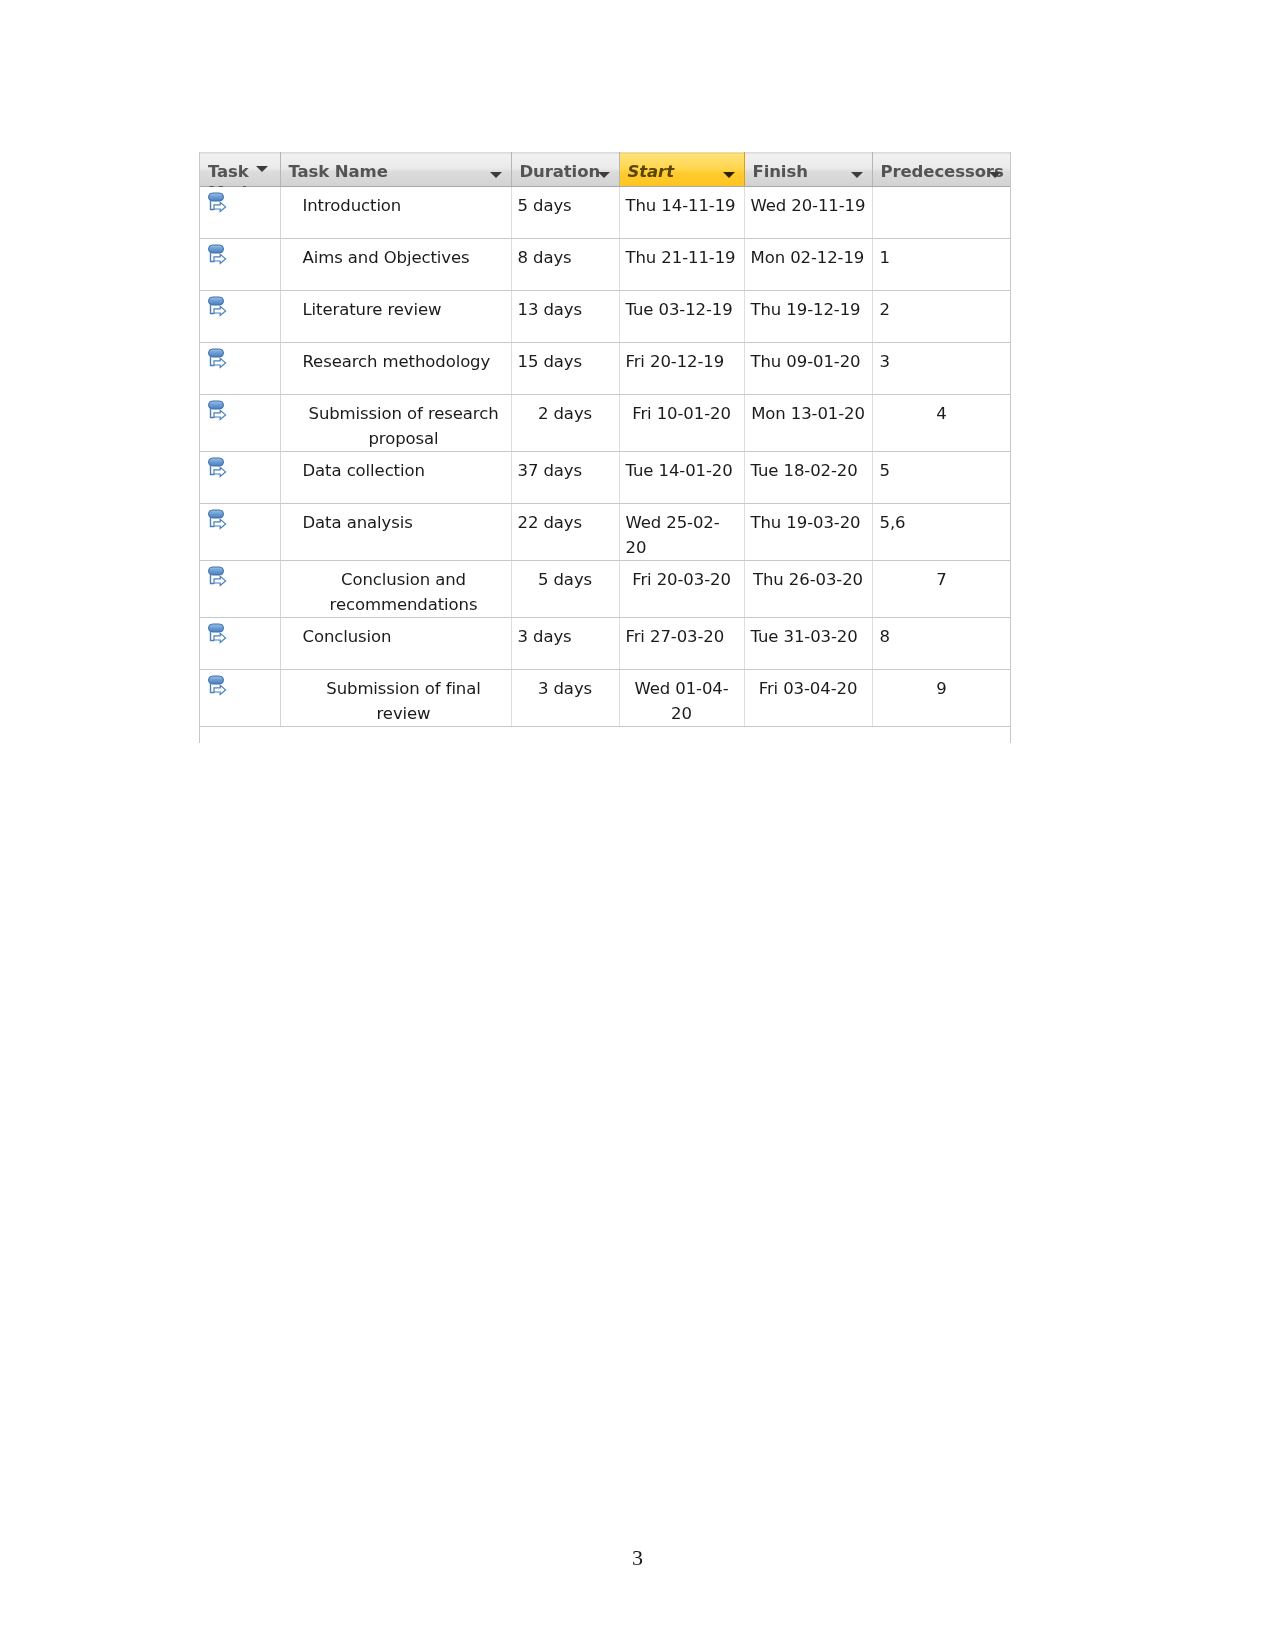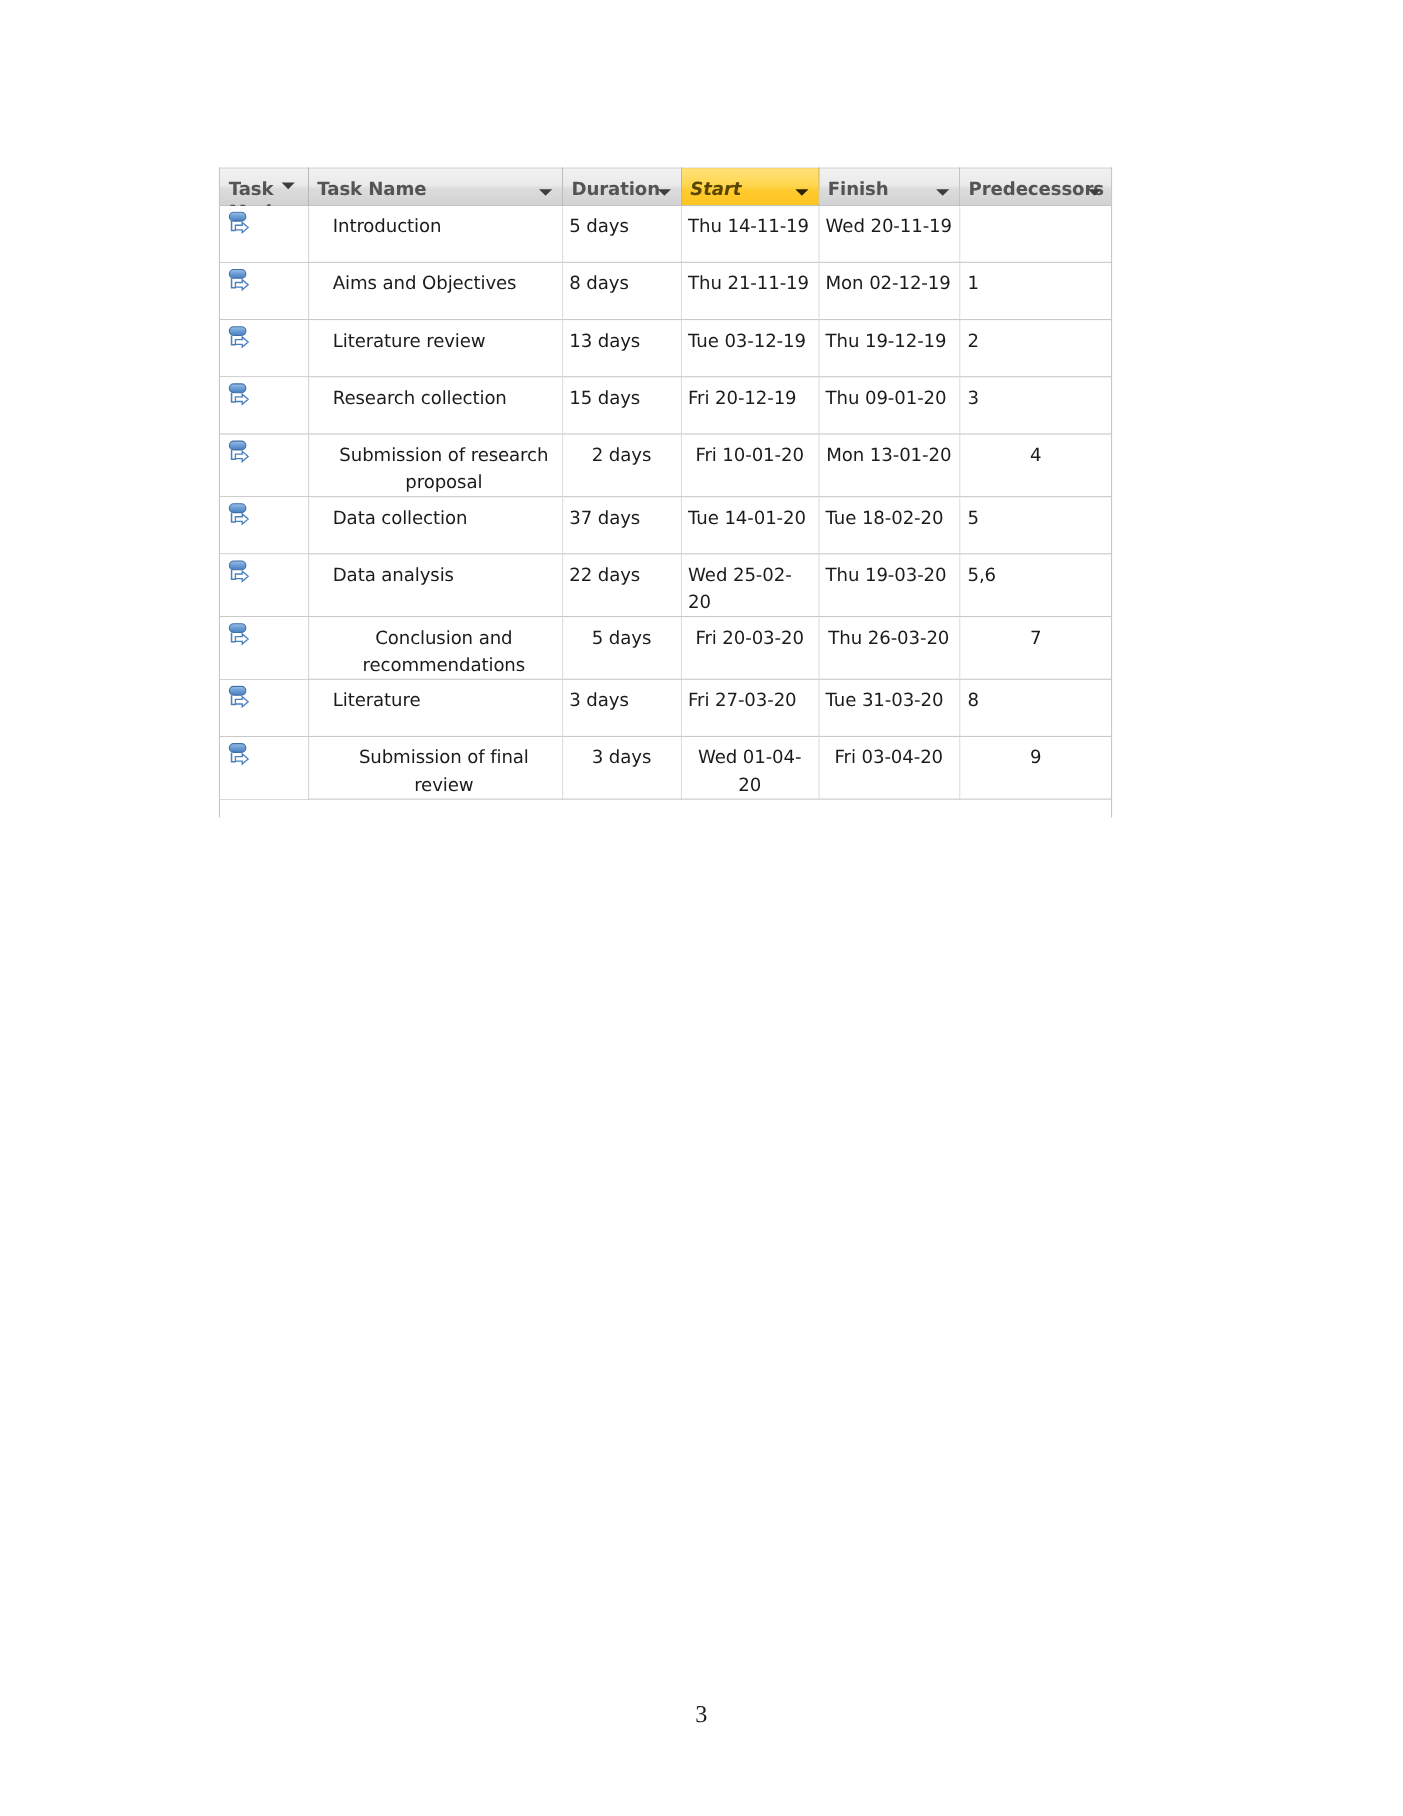--- a/index.html
+++ b/index.html
@@ -292,21 +292,21 @@
                       <stop offset="45%" stop-color="#6e9fd6"></stop>
                       <stop offset="100%" stop-color="#4a7fbd"></stop>
                     </linearGradient>
                   </defs>
                   <rect x="1.5" y="1" width="15" height="8" rx="4" ry="4" fill="url(#pillg)" stroke="#3f6fa8" stroke-width="1"></rect>
                   <path d="M3.5 9 L3.5 17.5 L7.5 17.5" fill="none" stroke="#4a7fbd" stroke-width="1.4"></path>
                   <path d="M7 12.8 L13.2 12.8 L13.2 10.3 L18.6 14.9 L13.2 19.5 L13.2 17 L7 17 Z" fill="#ffffff" stroke="#4a7fbd" stroke-width="1.2" stroke-linejoin="miter"></path>
                 </svg></span>
             </td>
             <td>
-              <div class="cell-text name">Research collection</div>
+              <div class="cell-text name">Research methodology</div>
             </td>
             <td>
               <div class="cell-text">15 days</div>
             </td>
             <td>
               <div class="cell-text">Fri 20-12-19</div>
             </td>
             <td>
               <div class="cell-text">Thu 09-01-20</div>
             </td>
@@ -447,21 +447,21 @@
                       <stop offset="45%" stop-color="#6e9fd6"></stop>
                       <stop offset="100%" stop-color="#4a7fbd"></stop>
                     </linearGradient>
                   </defs>
                   <rect x="1.5" y="1" width="15" height="8" rx="4" ry="4" fill="url(#pillg)" stroke="#3f6fa8" stroke-width="1"></rect>
                   <path d="M3.5 9 L3.5 17.5 L7.5 17.5" fill="none" stroke="#4a7fbd" stroke-width="1.4"></path>
                   <path d="M7 12.8 L13.2 12.8 L13.2 10.3 L18.6 14.9 L13.2 19.5 L13.2 17 L7 17 Z" fill="#ffffff" stroke="#4a7fbd" stroke-width="1.2" stroke-linejoin="miter"></path>
                 </svg></span>
             </td>
             <td>
-              <div class="cell-text name">Literature</div>
+              <div class="cell-text name">Conclusion</div>
             </td>
             <td>
               <div class="cell-text">3 days</div>
             </td>
             <td>
               <div class="cell-text">Fri 27-03-20</div>
             </td>
             <td>
               <div class="cell-text">Tue 31-03-20</div>
             </td>

